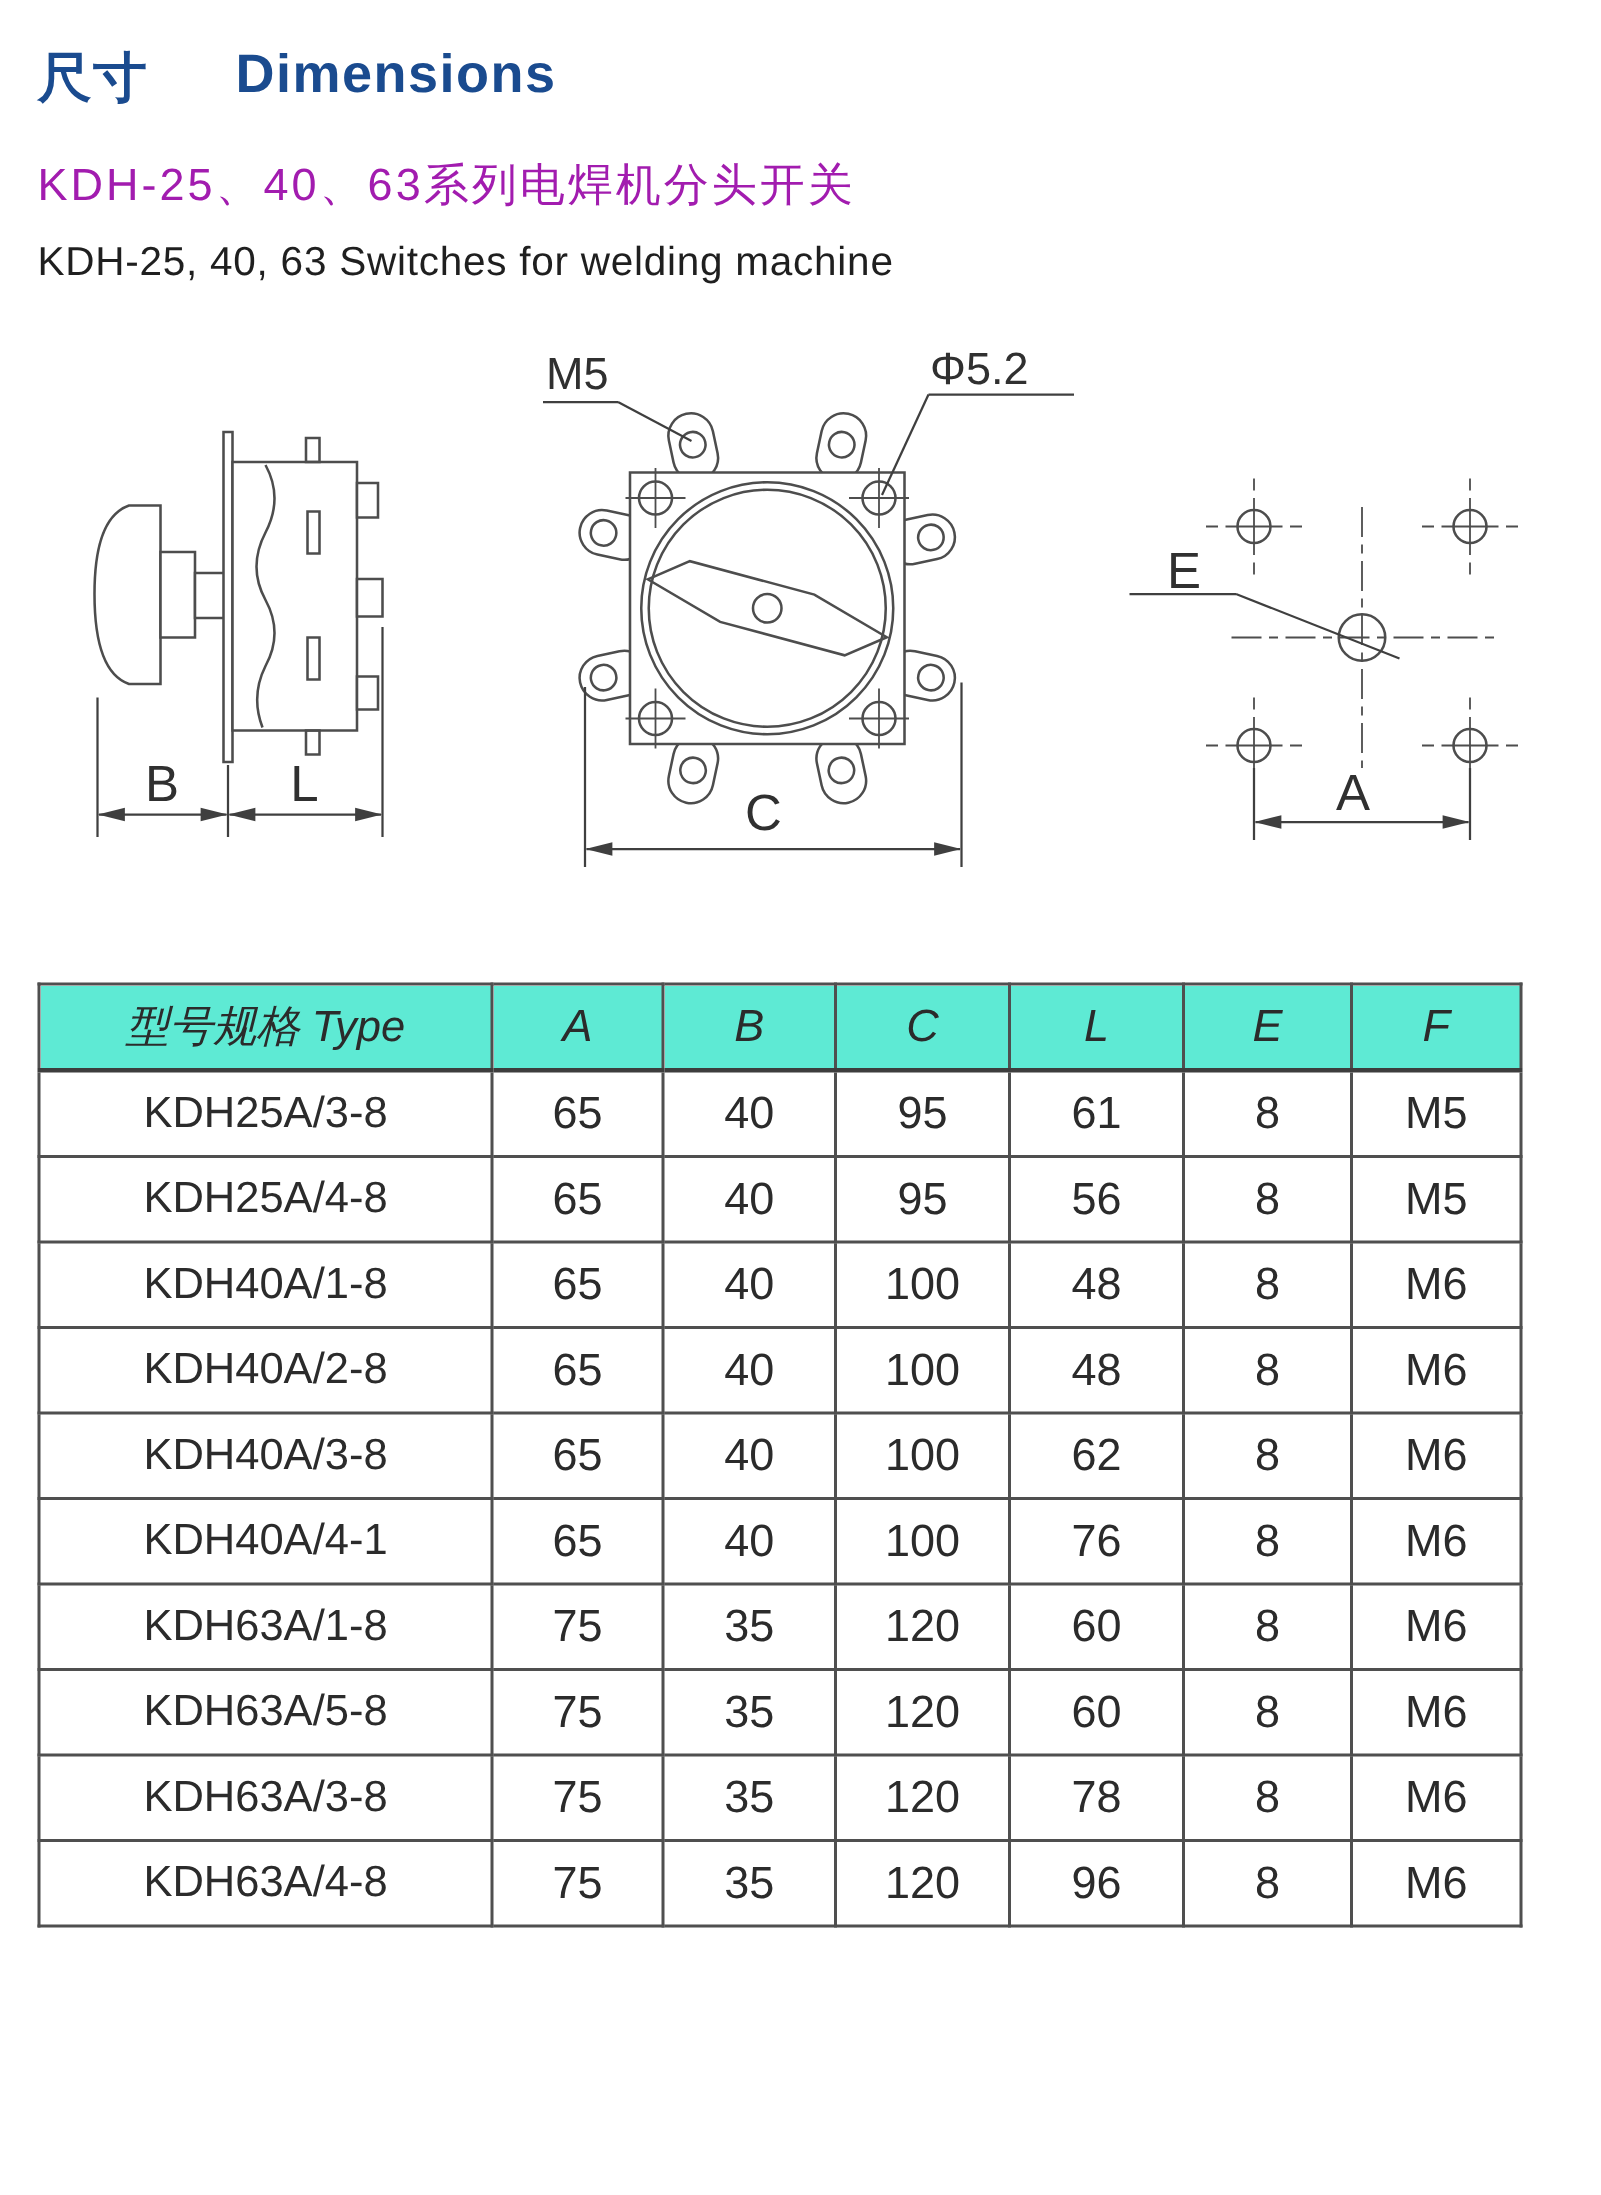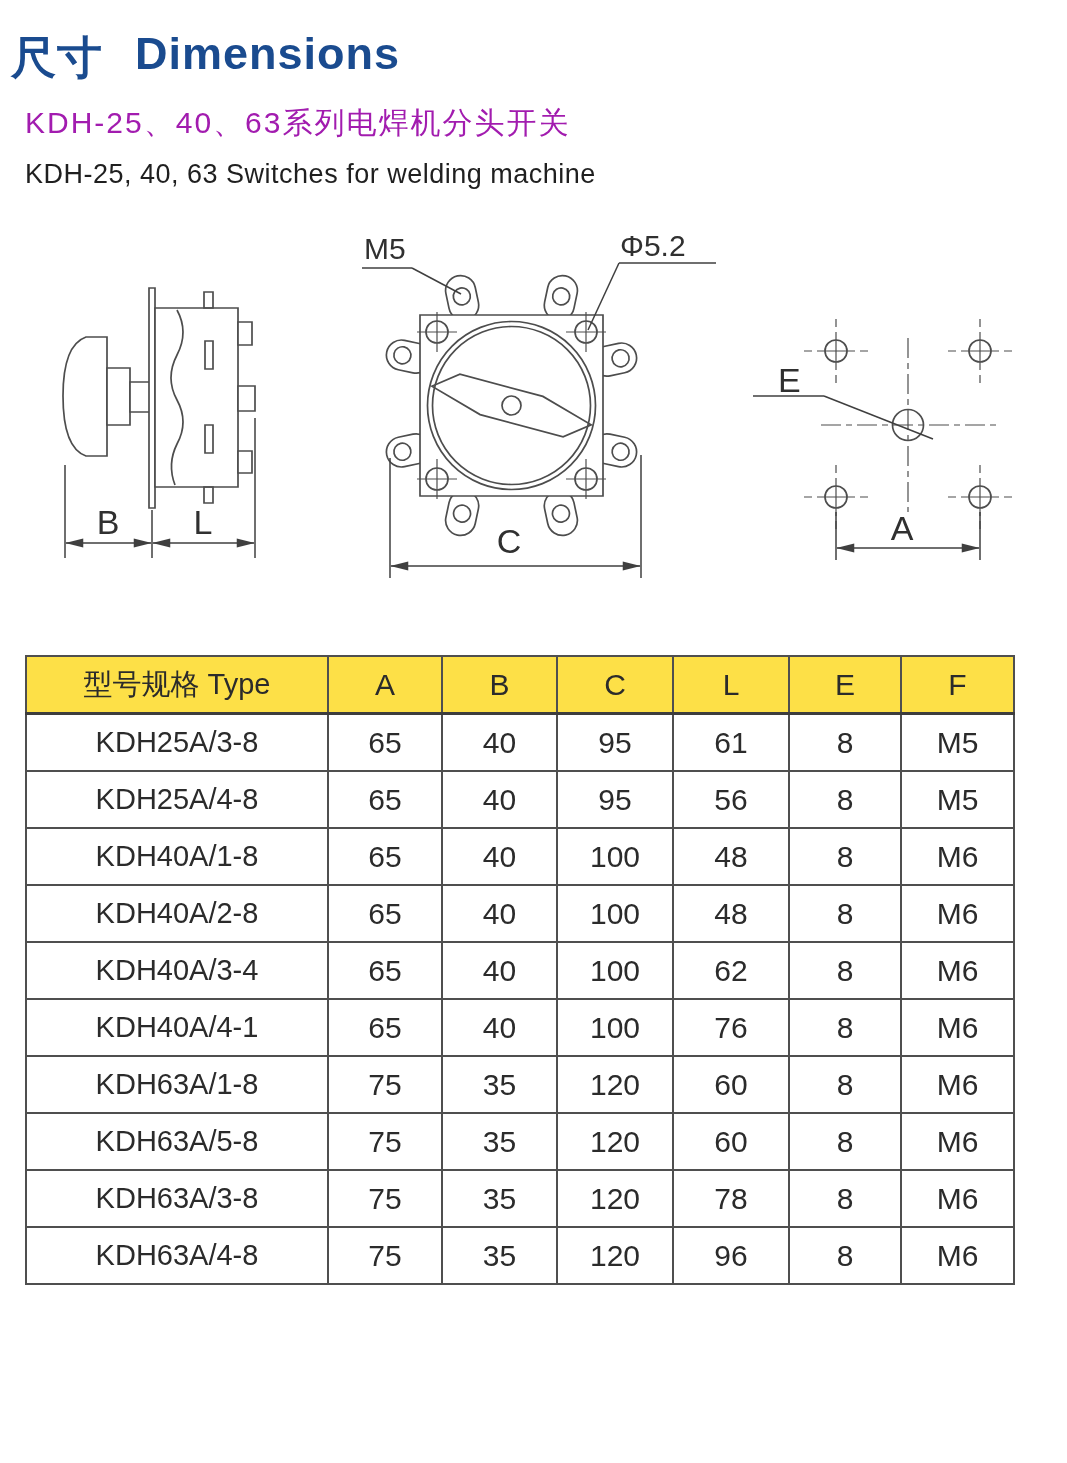--- a/index.html
+++ b/index.html
@@ -1,22 +1,22 @@
 <!DOCTYPE html>
 <html><head>
 <meta charset="utf-8">
 <style>
   html,body { margin:0; padding:0; background:#ffffff; }
   .page {
     position:relative; width:1067px; height:1463px; background:#ffffff;
     font-family:"Liberation Sans", sans-serif; overflow:hidden;
   }
   
-  .title-row { position:absolute; left:11px; top:28px; display:flex; gap:32px;
-               font-weight:700; font-size:45px; letter-spacing:1px; }
+  .title-row { position:absolute; left:25px; top:28px; display:flex; gap:58px;
+               font-weight:700; font-size:36px; letter-spacing:1px; }
   .subtitle-zh { position:absolute; left:25px; top:103px; font-size:30px;
                  color:#a21caf; letter-spacing:2px; }
   .subtitle-en { position:absolute; left:25px; top:159px; font-size:27px;
                  color:#1f1f1f; letter-spacing:0.5px; }
   
   .drawing { position:absolute; }
   svg { overflow:visible; }
   svg * { vector-effect:non-scaling-stroke; }
   .ln   { stroke:#4d4d4d; stroke-width:1.7; fill:none; }
   .lnw  { stroke:#4d4d4d; stroke-width:1.7; fill:#ffffff; }
@@ -201,21 +201,21 @@
     <colgroup>
       <col style="width:302px">
         <col style="width:114px">
         <col style="width:115px">
       <col style="width:116px">
         <col style="width:116px">
         <col style="width:112px">
       <col style="width:113px">
     </colgroup>
     <thead>
-      <tr style="background: #fde047;">
+      <tr style="background: #5eead4; font-style: italic;">
         <th class="type-col">型号规格 Type</th>
         <th>A</th>
         <th>B</th>
         <th>C</th>
         <th>L</th>
         <th>E</th>
         <th>F</th>
       </tr>
     </thead>
     <tbody>
@@ -249,21 +249,21 @@
         <tr>
           <td class="type-col">KDH40A/2-8</td>
           <td>65</td>
           <td>40</td>
           <td>100</td>
           <td>48</td>
           <td>8</td>
           <td>M6</td>
         </tr>
         <tr>
-          <td class="type-col">KDH40A/3-4</td>
+          <td class="type-col">KDH40A/3-8</td>
           <td>65</td>
           <td>40</td>
           <td>100</td>
           <td>62</td>
           <td>8</td>
           <td>M6</td>
         </tr>
         <tr>
           <td class="type-col">KDH40A/4-1</td>
           <td>65</td>

